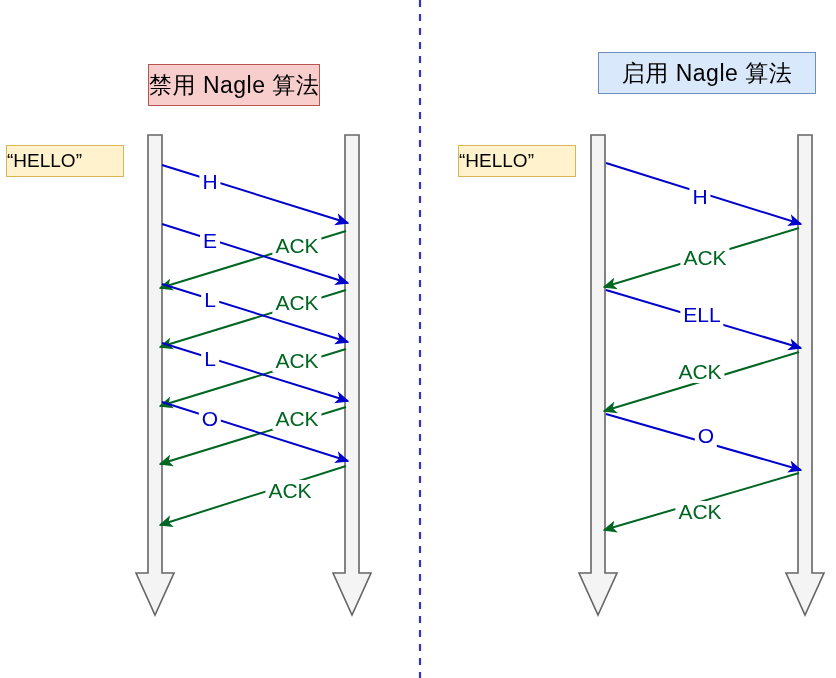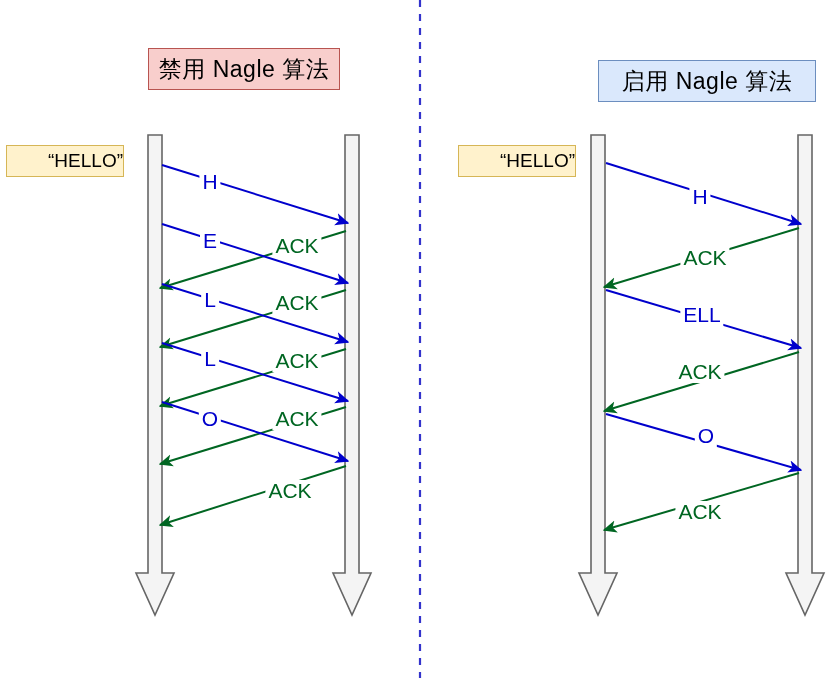--- a/index.html
+++ b/index.html
@@ -28,38 +28,38 @@
     height: 42px;
     line-height: 40px;
     text-align: center;
     font-size: 23px;
     color: #000000;
     white-space: nowrap;
     letter-spacing: 0.5px;
   }
   #title-left {
     left: 148px;
-    top: 48px;
-    width: 192px;
+    top: 64px;
+    width: 172px;
     background: #f8cecc;
     border: 1px solid #b85450;
   }
   #title-right {
     left: 598px;
-    top: 60px;
+    top: 52px;
     width: 218px;
     background: #dae8fc;
     border: 1px solid #6c8ebf;
   }
   .hello-box {
     position: absolute;
     box-sizing: border-box;
     height: 32px;
     line-height: 30px;
-    text-align: right;
+    text-align: left;
     font-size: 19px;
     color: #000000;
     background: #fff2cc;
     border: 1px solid #d6b656;
     white-space: nowrap;
   }
   #hello-left {
     left: 6px;
     top: 145px;
     width: 118px;

